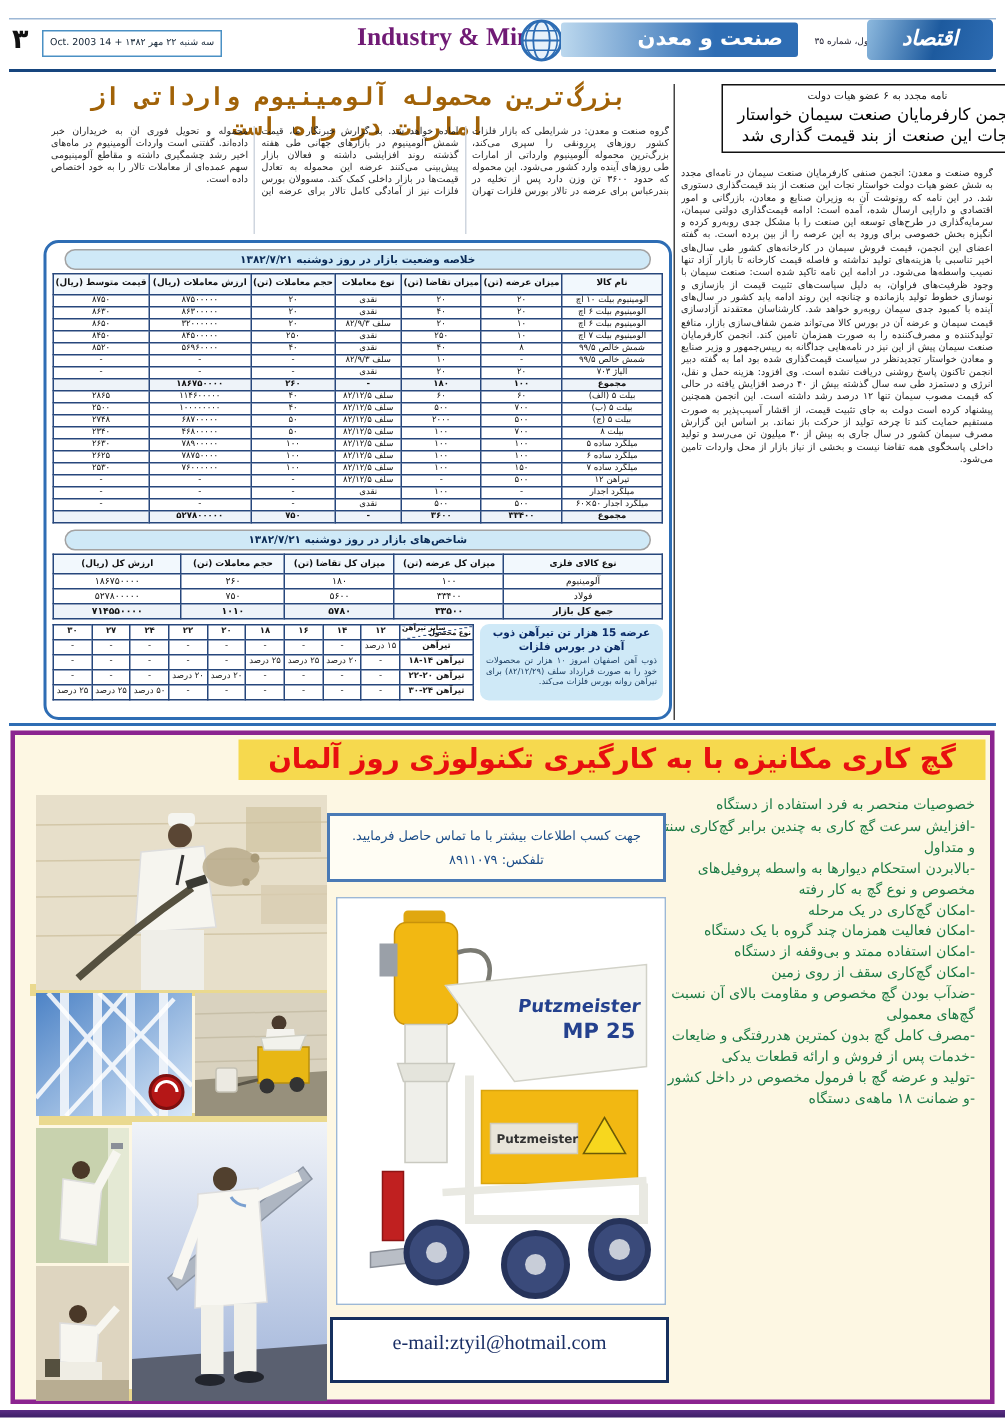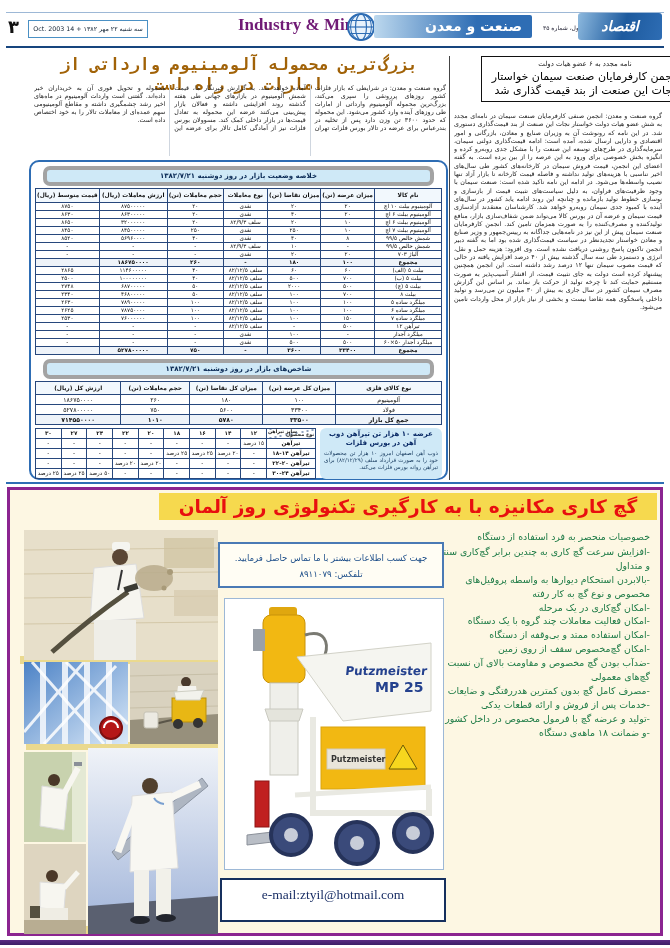--- a/index.html
+++ b/index.html
@@ -24,21 +24,21 @@
             font-style:italic;font-weight:bold;font-size:14px;line-height:26px;}
   .header-rule{left:6px;right:6px;top:46px;height:2px;background:#16457e;}
   
   .alu-head{left:32px;top:55px;width:414px;text-align:center;direction:rtl;
             font-weight:bold;font-size:16.5px;color:#a16207;letter-spacing:-.3px;font-family:Liberation Mono, monospace;}
   .alu-lead{left:34px;top:84px;width:412px;height:72px;direction:rtl;
             column-count:3;column-gap:9px;column-rule:1px solid #cfd6df;
             font-size:6.3px;line-height:8.1px;text-align:justify;color:#222;overflow:hidden;}
   .tables-box{left:29px;top:160px;width:419px;height:320px;border:2px solid #2e6db4;
               border-radius:10px;box-sizing:border-box;padding:3px 4px;direction:rtl;}
-  .tbl-title{background:#cfe9f7;border:4px solid #a3a3a3;border-radius:7px;
+  .tbl-title{background:#cfe9f7;border:1px solid #a3a3a3;border-radius:7px;
              font-size:7px;font-weight:bold;color:#0a2a55;text-align:center;
              height:12px;line-height:12px;margin:1px 8px 2px;}
   table.mkt{width:100%;border-collapse:collapse;direction:rtl;}
   table.mkt th,table.mkt td{border:1px solid #27477c;font-size:5.7px;color:#111;
              text-align:center;padding:0 1px;height:7px;line-height:7px;white-space:nowrap;overflow:hidden;}
   table.mkt th{background:#f2f8fd;font-weight:bold;height:13px;line-height:6.4px;font-size:5.9px;}
   tr.sum td{font-weight:bold;background:#eef3f9;}
   table#t2 td{height:9px;line-height:9px;font-size:6.2px;}
   table#t2 th{height:12px;}
   .t3-wrap{display:flex;direction:rtl;gap:4px;margin-top:3px;}
@@ -344,21 +344,21 @@
             <td>جمع کل بازار</td>
             <td>۳۳۵۰۰</td>
             <td>۵۷۸۰</td>
             <td>۱۰۱۰</td>
             <td>۷۱۴۵۵۰۰۰۰</td>
           </tr>
         </tbody>
     </table>
     <div class="t3-wrap">
       <div class="t3-side">
-        <div class="t3-side-title">عرضه ۱۰ هزار تن تیرآهن ذوب آهن در بورس فلزات</div>
+        <div class="t3-side-title">عرضه 15 هزار تن تیرآهن ذوب آهن در بورس فلزات</div>
         <div class="t3-side-cap">ذوب آهن اصفهان امروز ۱۰ هزار تن محصولات خود را به صورت قرارداد سلف (۸۲/۱۲/۲۹) برای تیرآهن روانه بورس فلزات می‌کند.</div>
       </div>
       <table id="t3">
         <thead>
             <tr>
               <th class="corner">
                 <span class="ct">سایز تیرآهن</span>
                 <span class="cb">نوع محصول</span>
               </th>
               <th>۱۲</th>
@@ -437,23 +437,23 @@
   <div class="abs ad">
     <div class="ad-titlebar">
       <span class="ad-title">گچ کاری مکانیزه با به کارگیری تکنولوژی روز آلمان</span>
     </div>
 
     <div class="ad-feats">
       <div class="fh">خصوصیات منحصر به فرد استفاده از دستگاه</div>
     <div>-افزایش سرعت گچ کاری به چندین برابر گچ‌کاری سنتی و متداول</div>
         <div>-بالابردن استحکام دیوارها به واسطه پروفیل‌های مخصوص و نوع گچ به کار رفته</div>
         <div>-امکان گچ‌کاری در یک مرحله</div>
-        <div>-امکان فعالیت معاملات چند گروه با یک دستگاه</div>
+        <div>-امکان فعالیت همزمان چند گروه با یک دستگاه</div>
         <div>-امکان استفاده ممتد و بی‌وقفه از دستگاه</div>
-        <div>-امکان گچ‌مخصوص سقف از روی زمین</div>
+        <div>-امکان گچ‌کاری سقف از روی زمین</div>
         <div>-ضدآب بودن گچ مخصوص و مقاومت بالای آن نسبت به گچ‌های معمولی</div>
         <div>-مصرف کامل گچ بدون کمترین هدررفتگی و ضایعات</div>
         <div>-خدمات پس از فروش و ارائه قطعات یدکی</div>
         <div>-تولید و عرضه گچ با فرمول مخصوص در داخل کشور</div>
         <div>-و ضمانت ۱۸ ماهه‌ی دستگاه</div>
       </div>
 
     <div class="contact-box">
       <div>جهت کسب اطلاعات بیشتر با ما تماس حاصل فرمایید.</div>
       <div>تلفکس: ۸۹۱۱۰۷۹</div>

